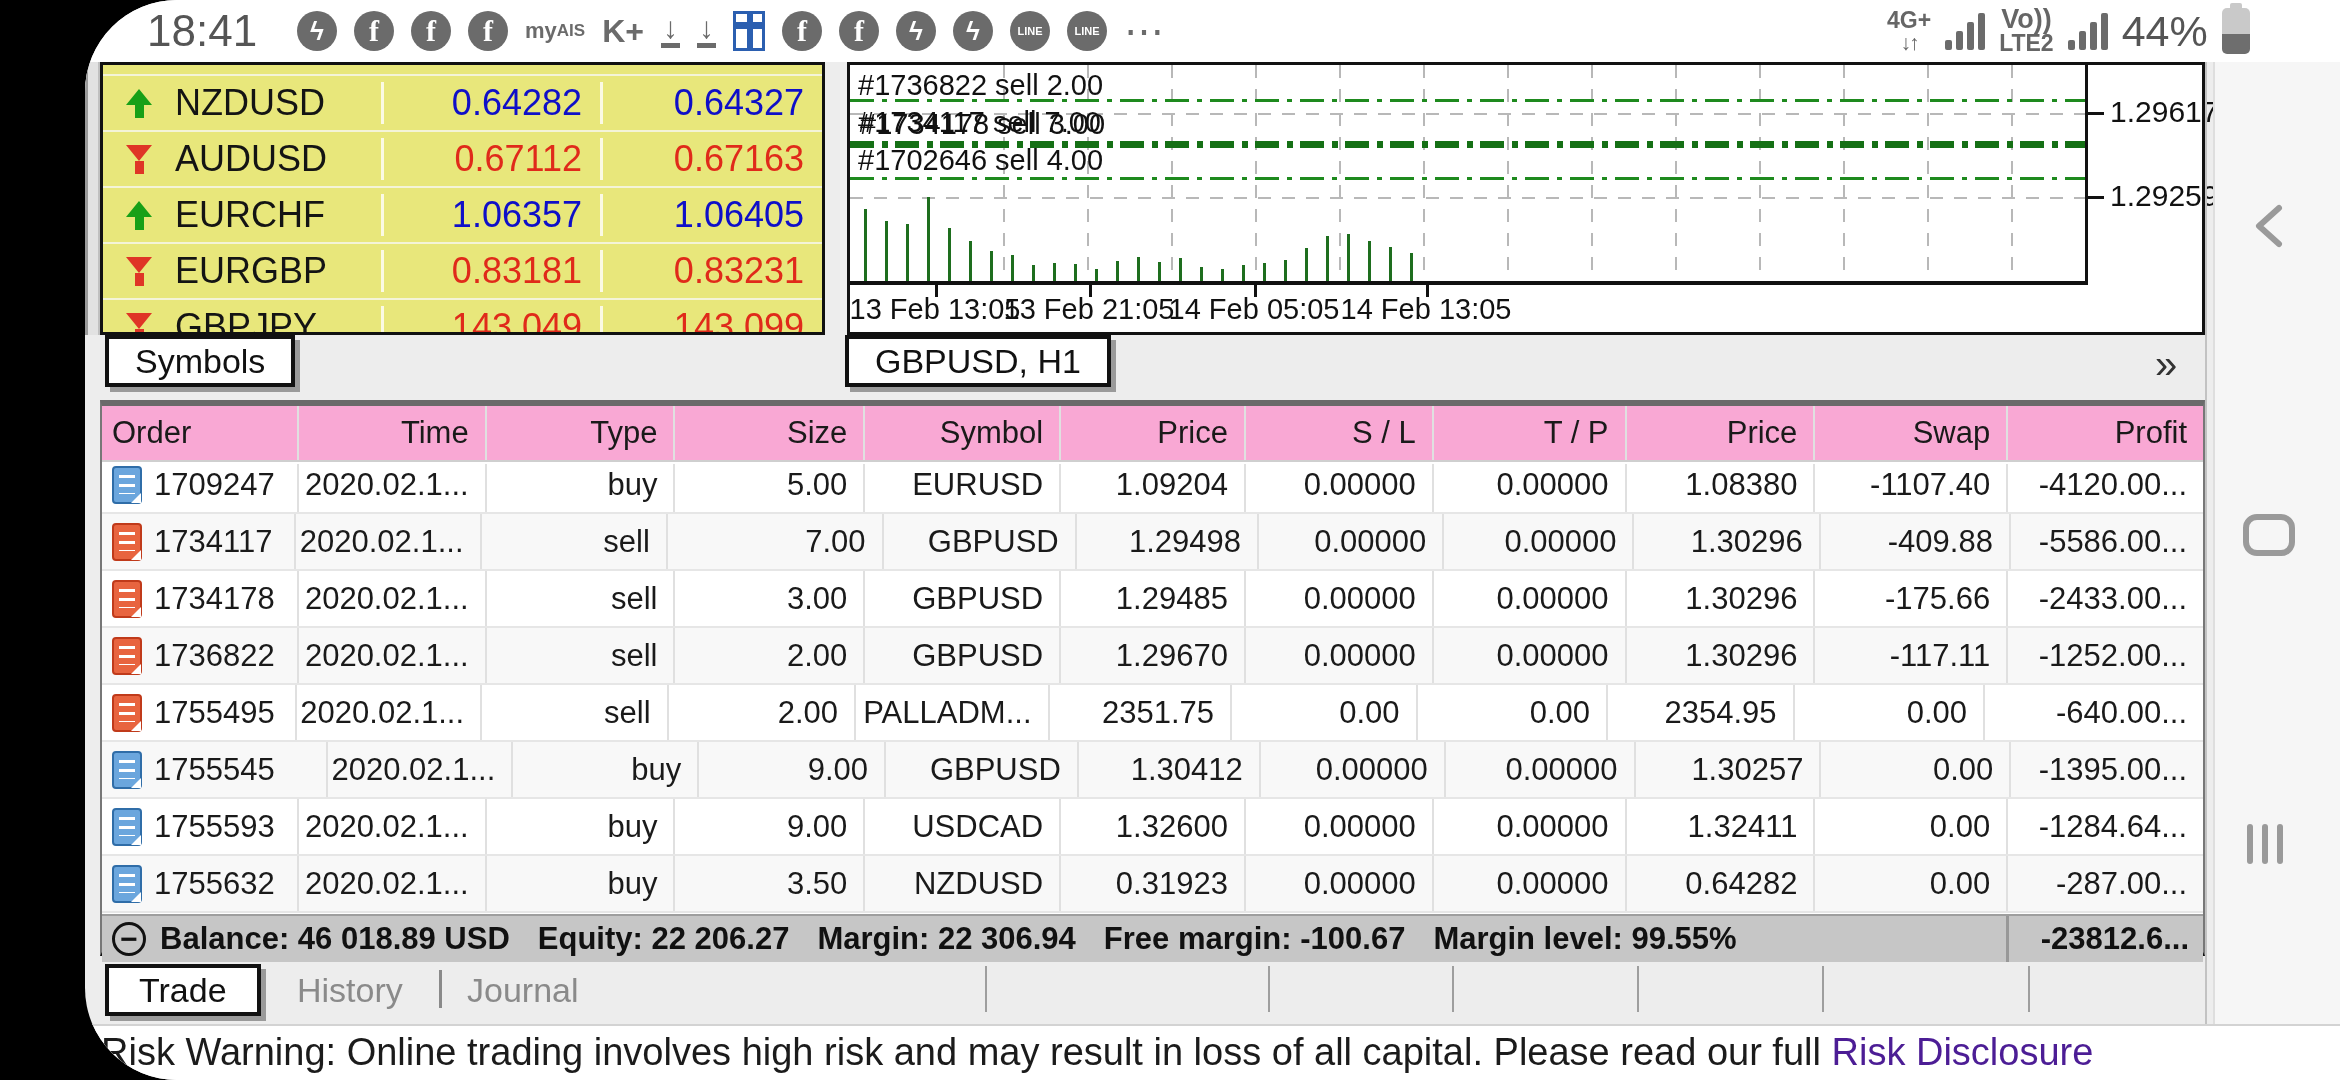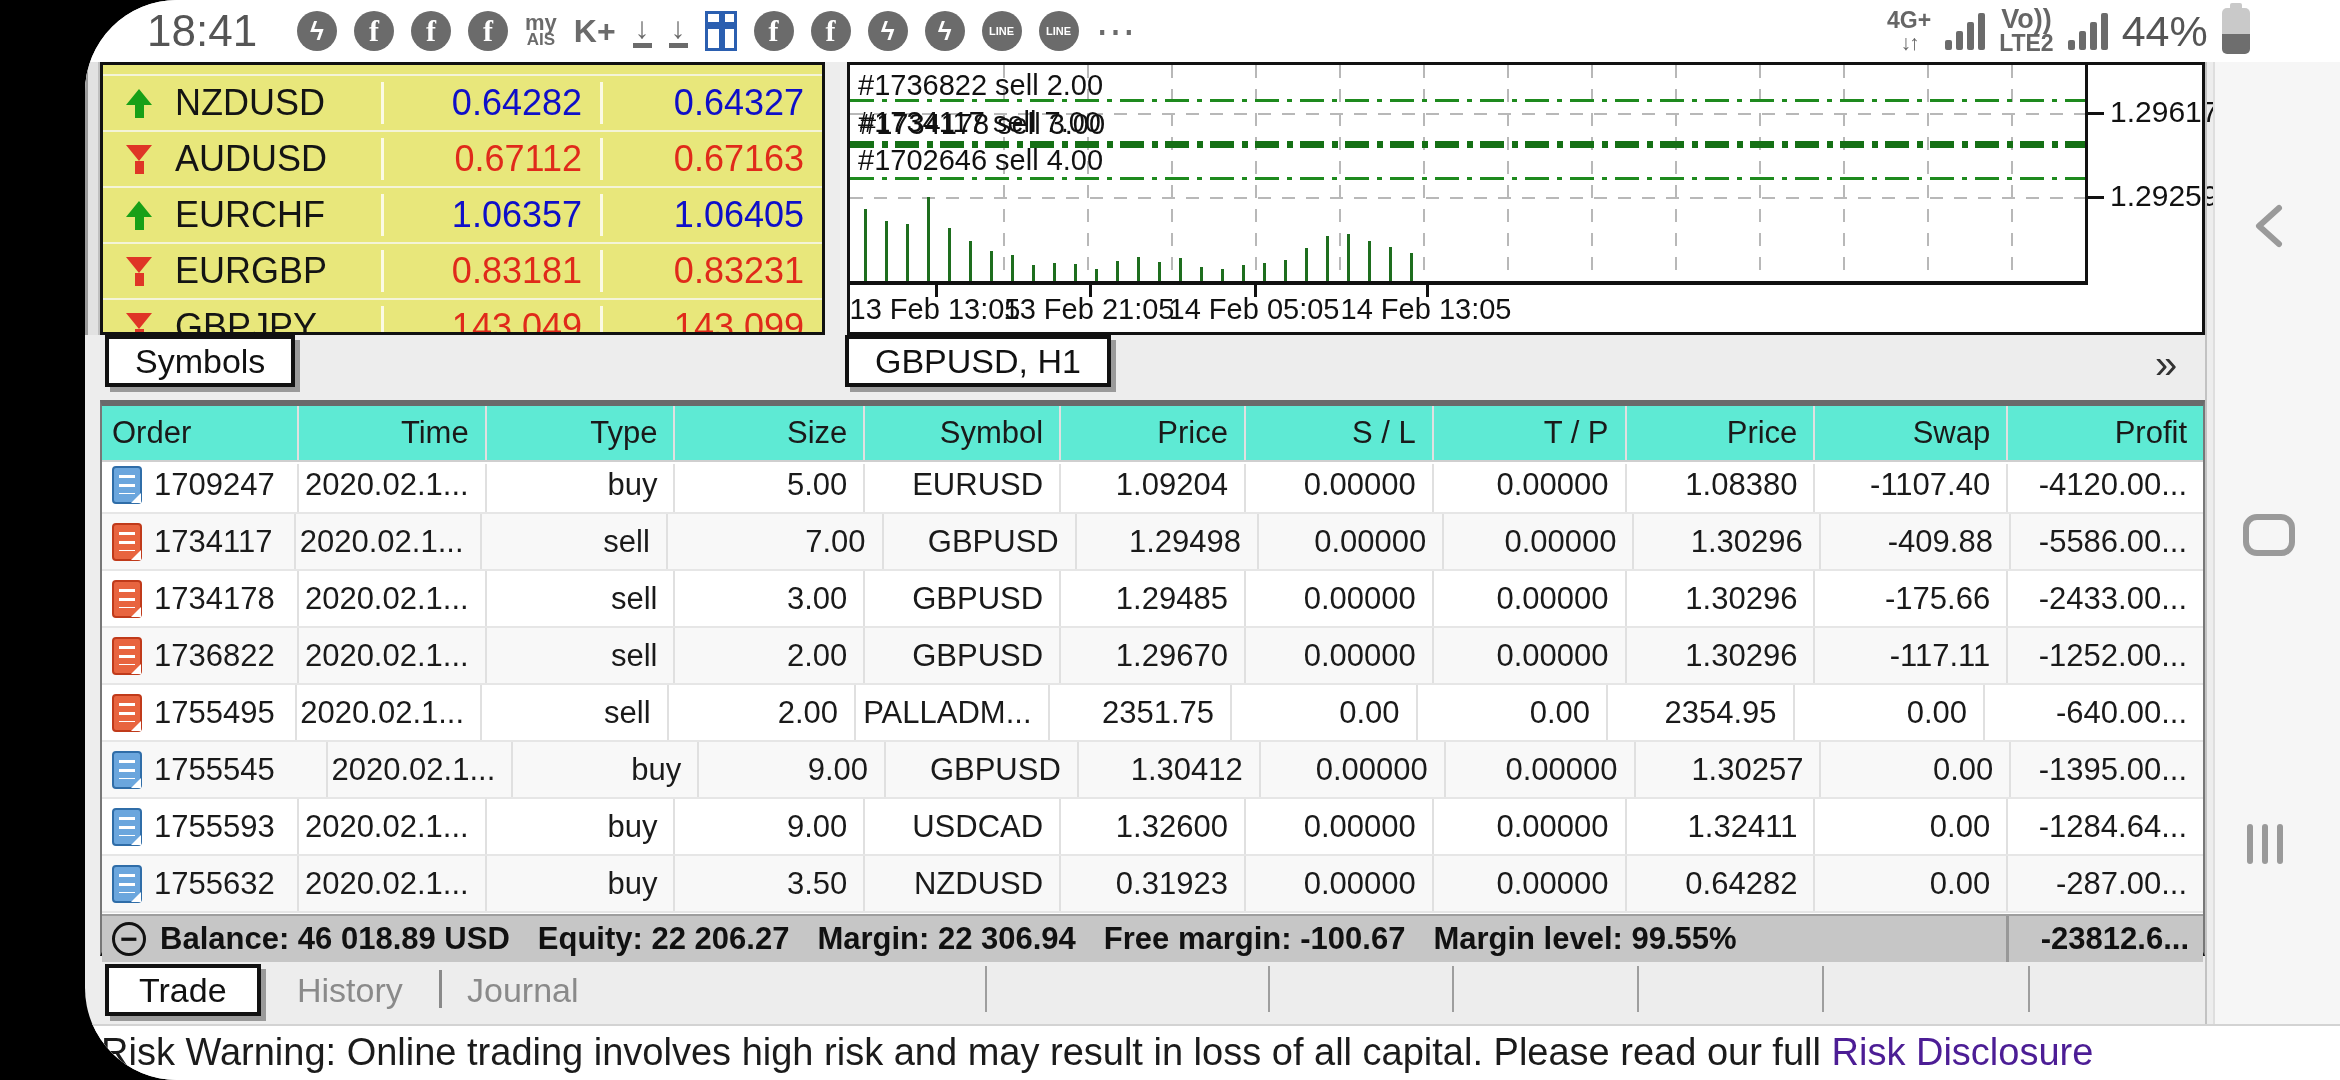--- a/index.html
+++ b/index.html
@@ -9,21 +9,21 @@
           border-radius:92px 0 0 92px;overflow:hidden;}
   
   .statusbar{position:absolute;left:0;top:0;width:2255px;height:62px;background:#fff;}
   .sb-time{position:absolute;left:62px;top:6px;font-size:44px;color:#555;}
   .sb-icons{position:absolute;left:212px;top:8px;display:flex;align-items:center;gap:17px;height:46px;}
   .sb-circle{width:40px;height:40px;border-radius:50%;background:#6b6b6b;color:#fff;display:flex;
              align-items:center;justify-content:center;font-weight:bold;flex:0 0 auto;}
   .sb-circle.fb{font-size:30px;font-family:"Liberation Serif",serif;}
   .sb-circle.msgr{font-size:26px;}
   .sb-circle.line{font-size:11px;letter-spacing:0;}
-  .sb-textlogo{display:flex;flex-direction:column;align-items:center;line-height:0.85;color:#6b6b6b;font-weight:bold;}
+  .sb-textlogo{display:flex;align-items:center;line-height:0.85;color:#6b6b6b;font-weight:bold;}
   .sb-textlogo .t1{font-size:22px;} .sb-textlogo .t2{font-size:17px;}
   .sb-kplus{font-size:32px;font-weight:bold;color:#6b6b6b;}
   .sb-dl{font-size:30px;font-weight:bold;color:#6b6b6b;border-bottom:5px solid #6b6b6b;line-height:0.95;padding:0 2px 1px 2px;}
   .sb-gift{width:32px;height:40px;border:3px solid #2b5fb0;background:#fff;position:relative;}
   .sb-gift:before{content:"";position:absolute;left:0;right:0;top:8px;height:7px;background:#2b5fb0;}
   .sb-gift:after{content:"";position:absolute;left:11px;top:0;bottom:0;width:6px;background:#2b5fb0;}
   .sb-more{font-size:40px;color:#6b6b6b;letter-spacing:2px;line-height:40px;}
   .sb-right{position:absolute;left:1802px;top:4px;height:54px;display:flex;align-items:center;gap:14px;}
   .net-col{display:flex;flex-direction:column;align-items:center;line-height:1;color:#666;font-weight:bold;}
   .net-col .a{font-size:23px;} .net-col .b{font-size:21px;letter-spacing:-2px;}
@@ -66,21 +66,21 @@
   .oline.thin{height:3px;} .oline.thick{height:7px;background:repeating-linear-gradient(90deg,#157015 0 24px,transparent 24px 32px,#157015 32px 38px,transparent 38px 45px);}
   .olabel{position:absolute;font-size:29px;color:#111;white-space:nowrap;}
   .vbar{position:absolute;bottom:0;width:3px;background:#1e6e1e;}
   .ptick{position:absolute;left:1238px;width:16px;height:3px;background:#111;}
   .plabel{position:absolute;left:1260px;font-size:30px;color:#111;}
   .xtick{position:absolute;top:220px;width:3px;height:12px;background:#111;}
   .xlabel{position:absolute;top:228px;font-size:29px;color:#111;white-space:nowrap;transform:translateX(-50%);}
   
   .trade-panel{position:absolute;left:15px;top:400px;width:2105px;height:556px;background:#fff;
                border-top:6px solid #6a6a6a;border-left:2px solid #777;border-right:2px solid #777;border-bottom:4px solid #111;}
-  .t-header{position:absolute;left:0;top:0;width:100%;height:56px;display:flex;border-bottom:2px solid #cfcfcf;background:#5eead4;}
+  .t-header{position:absolute;left:0;top:0;width:100%;height:56px;display:flex;border-bottom:2px solid #cfcfcf;background:#f9a8d4;}
   .t-header .cell{font-size:31px;color:#1a1a1a;line-height:54px;}
   .cell{padding-right:16px;text-align:right;border-left:2px solid #e0e0e0;overflow:hidden;white-space:nowrap;}
   .cell.first{border-left:none;text-align:left;padding-left:10px;}
   .t-rows{position:absolute;left:0;top:58px;width:100%;height:450px;overflow:hidden;}
   .t-rows-inner{position:absolute;top:-7px;left:0;width:100%;}
   .t-row{display:flex;height:57px;border-bottom:2px solid #e6e6e6;font-size:31px;color:#1a1a1a;}
   .t-row:nth-child(even){background:#f8f8f8;}
   .t-row .cell{line-height:55px;}
   .ordcell{display:flex;align-items:center;gap:12px;}
   .doc{width:30px;height:38px;border-radius:4px;position:relative;flex:0 0 auto;}

